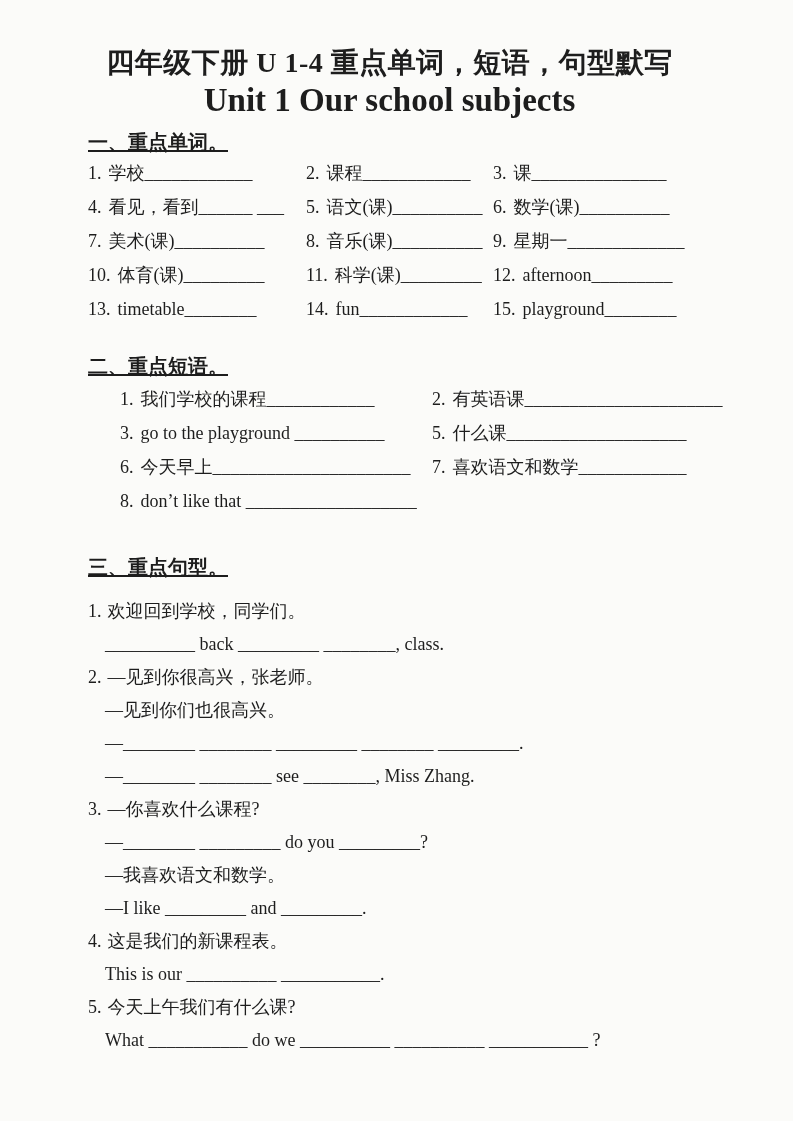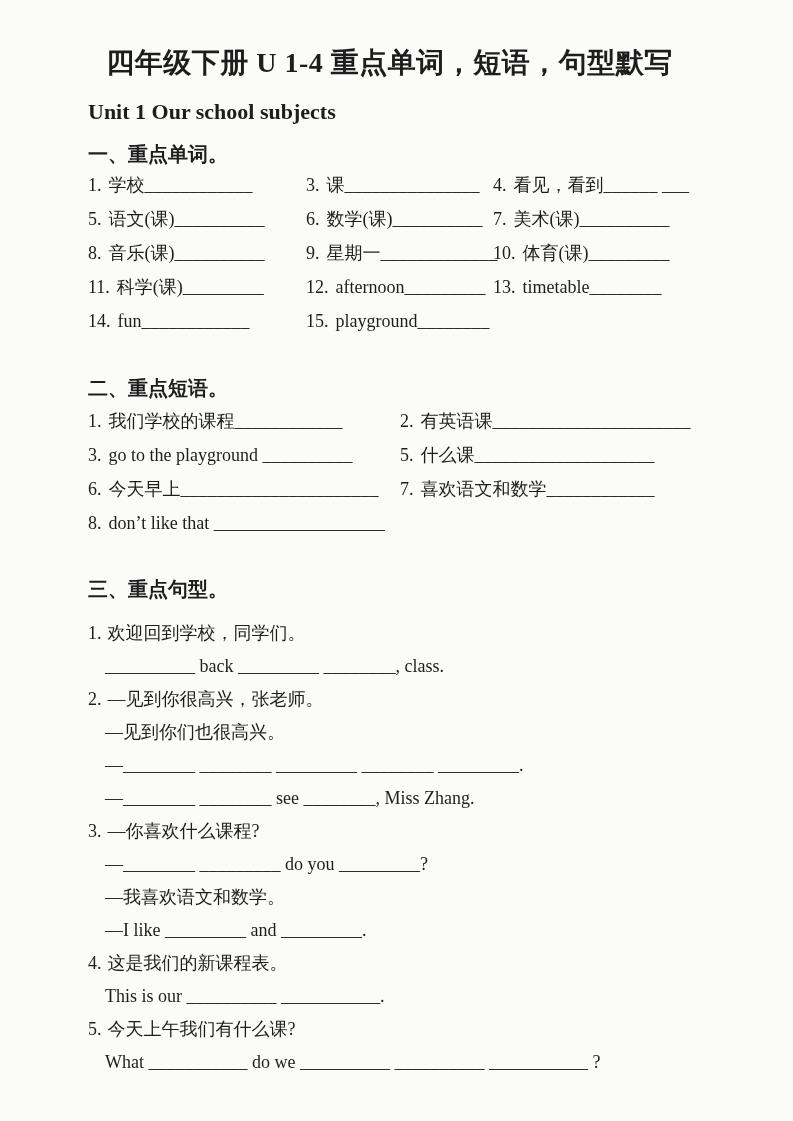--- a/index.html
+++ b/index.html
@@ -24,48 +24,51 @@
   }
   .title {
     text-align: center;
     font-weight: 700;
     font-size: 28px;
     line-height: 34px;
     letter-spacing: 0.5px;
     white-space: nowrap;
   }
   .subtitle {
+    text-align: center;
     font-weight: 700;
-    font-size: 22px;
+    font-size: 33px;
     line-height: 32px;
-    margin-top: 16px;
+    margin-top: 4px;
     white-space: nowrap;
   }
   .sec-heading {
     font-weight: 700;
     font-size: 20px;
     line-height: 28px;
     white-space: nowrap;
+    text-decoration: underline;
   }
   .sec-heading.words    { margin-top: 12px; }
-  .sec-heading.phrases  { margin-top: 36px; }
+  .sec-heading.phrases  { margin-top: 26px; }
   .sec-heading.sentences{ margin-top: 35px; }
 
   .word-grid {
     display: grid;
     grid-template-columns: 218px 187px 1fr;
     line-height: 34px;
     white-space: nowrap;
   }
   .phrase-grid {
     display: grid;
     grid-template-columns: 312px 1fr;
     line-height: 34px;
     margin-top: 2px;
     white-space: nowrap;
+    margin-left: 32px;
   }
   .num { margin-right: 7px; }
 
   .sent-list { margin-top: 14px; }
   .sent {
     line-height: 33px;
     white-space: nowrap;
   }
   .sent.cont { padding-left: 17px; }
   .sent .num { margin-right: 6px; }
@@ -75,20 +78,21 @@
 
 <div class="page">
 
   <div class="title">四年级下册 U 1-4 重点单词，短语，句型默写</div>
   <div class="subtitle">Unit 1 Our school subjects</div>
 
   <div class="sec-heading words">一、重点单词。</div>
 
   <div class="word-grid">
     <div class="cell"><span class="num">1.</span><span class="txt">学校____________</span></div>
+    <div class="cell"><span class="num">2.</span><span class="txt">课程____________</span></div>
     <div class="cell"><span class="num">3.</span><span class="txt">课_______________</span></div>
     <div class="cell"><span class="num">4.</span><span class="txt">看见，看到______ ___</span></div>
     <div class="cell"><span class="num">5.</span><span class="txt">语文(课)__________</span></div>
     <div class="cell"><span class="num">6.</span><span class="txt">数学(课)__________</span></div>
     <div class="cell"><span class="num">7.</span><span class="txt">美术(课)__________</span></div>
     <div class="cell"><span class="num">8.</span><span class="txt">音乐(课)__________</span></div>
     <div class="cell"><span class="num">9.</span><span class="txt">星期一_____________</span></div>
     <div class="cell"><span class="num">10.</span><span class="txt">体育(课)_________</span></div>
     <div class="cell"><span class="num">11.</span><span class="txt">科学(课)_________</span></div>
     <div class="cell"><span class="num">12.</span><span class="txt">afternoon_________</span></div>

